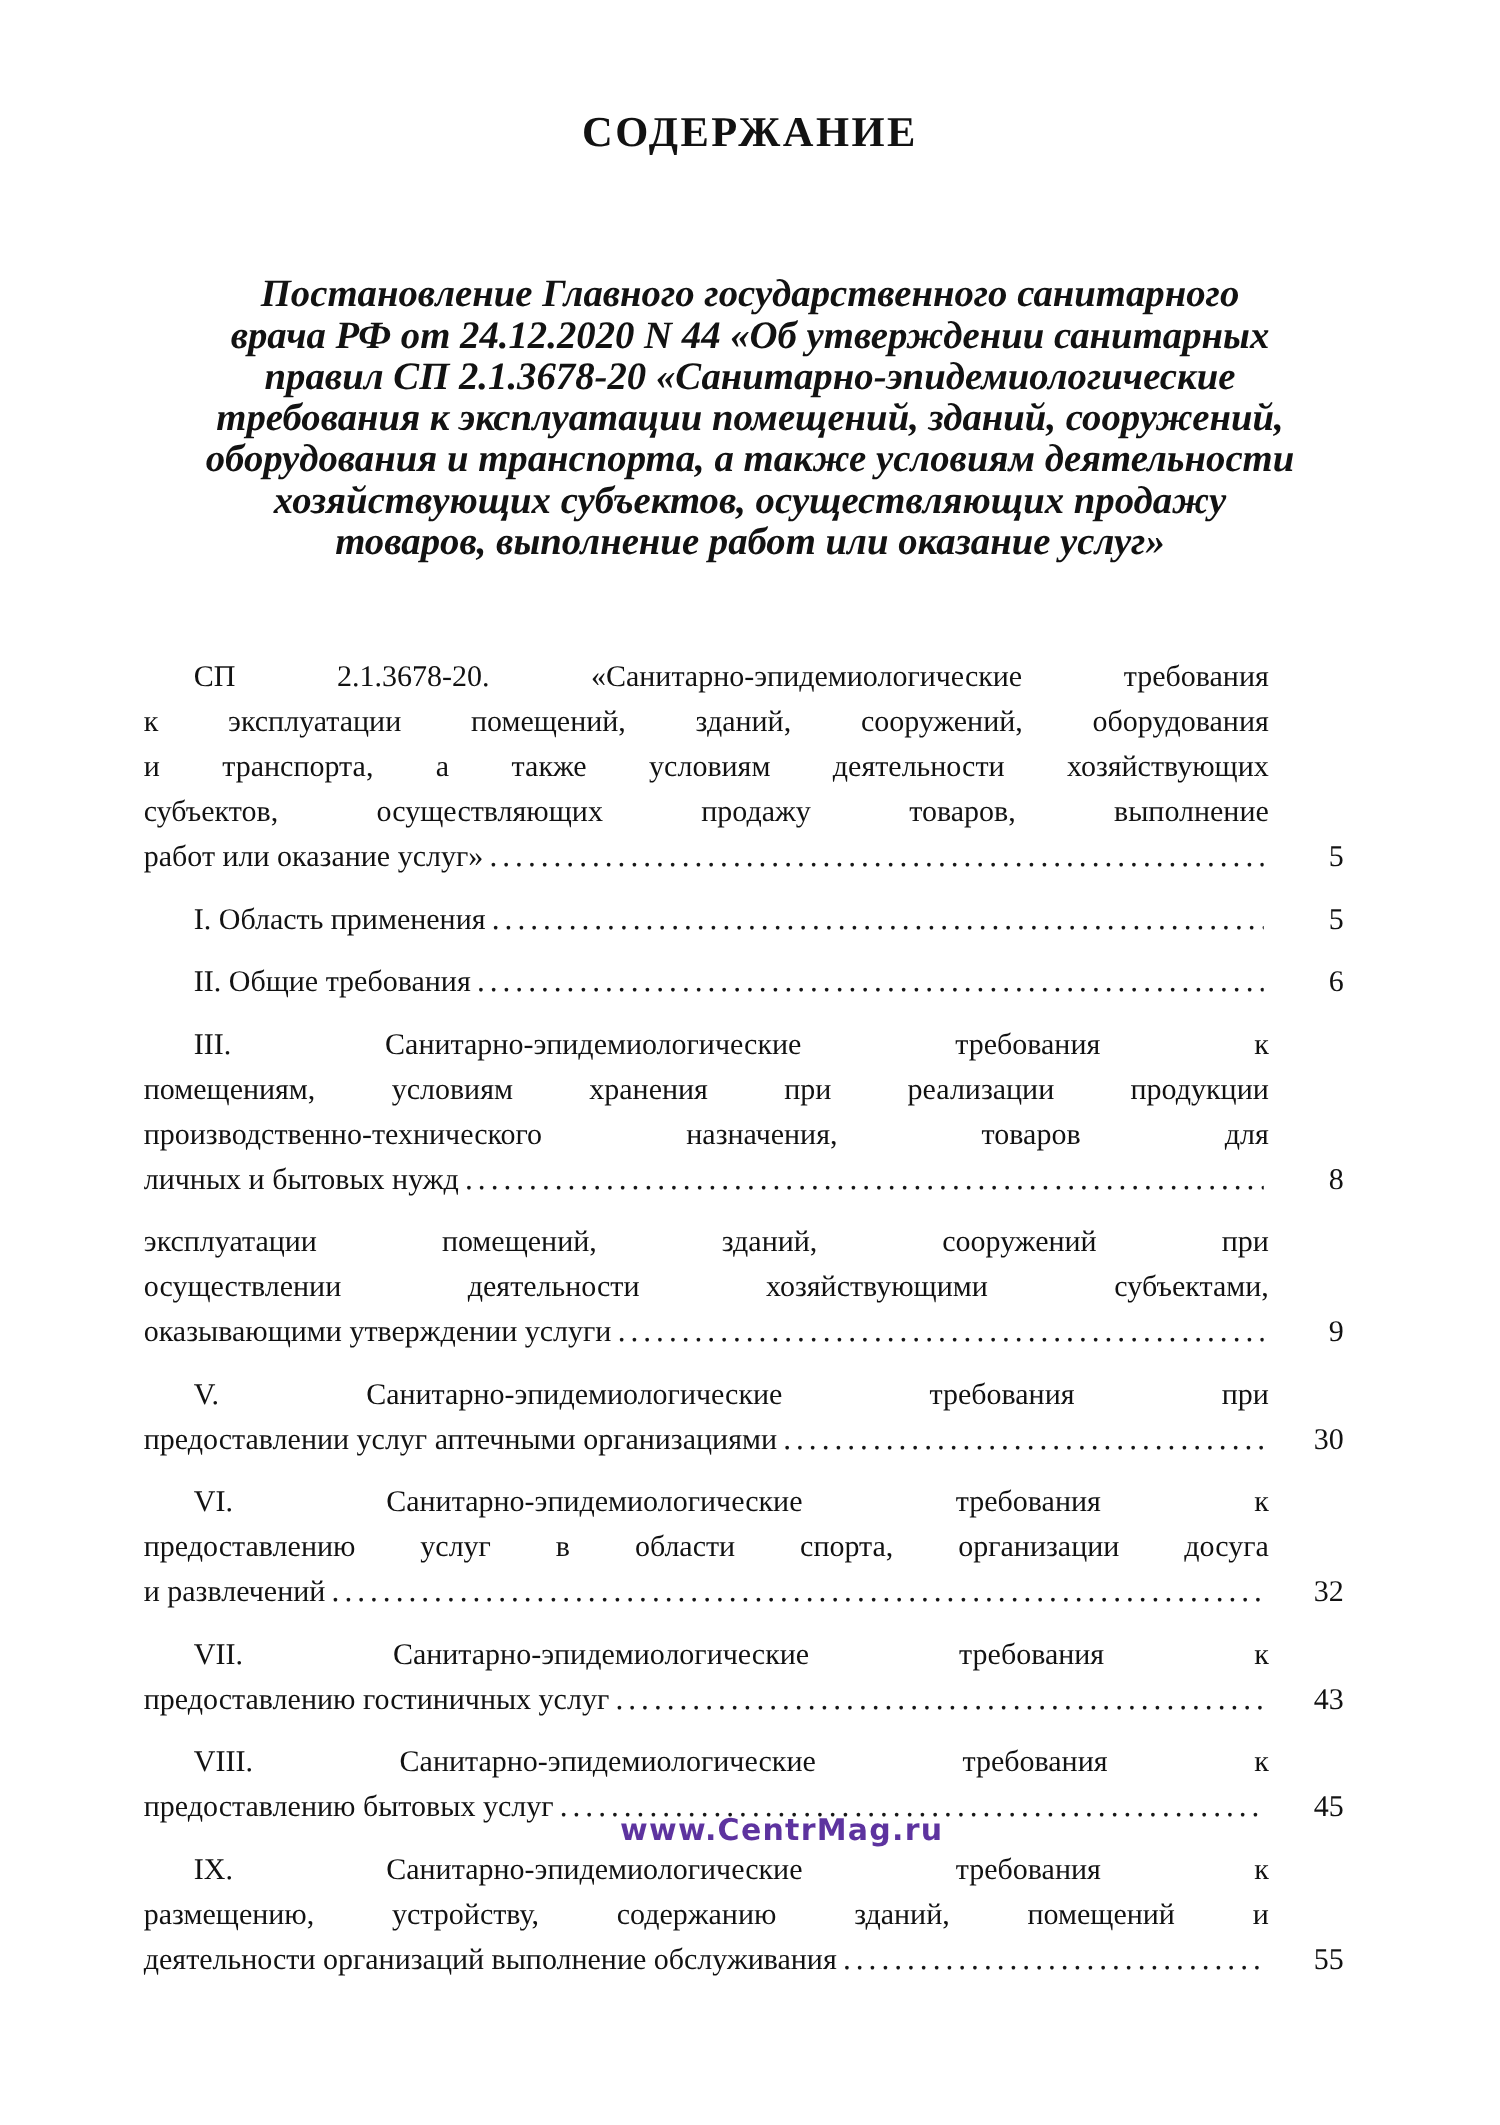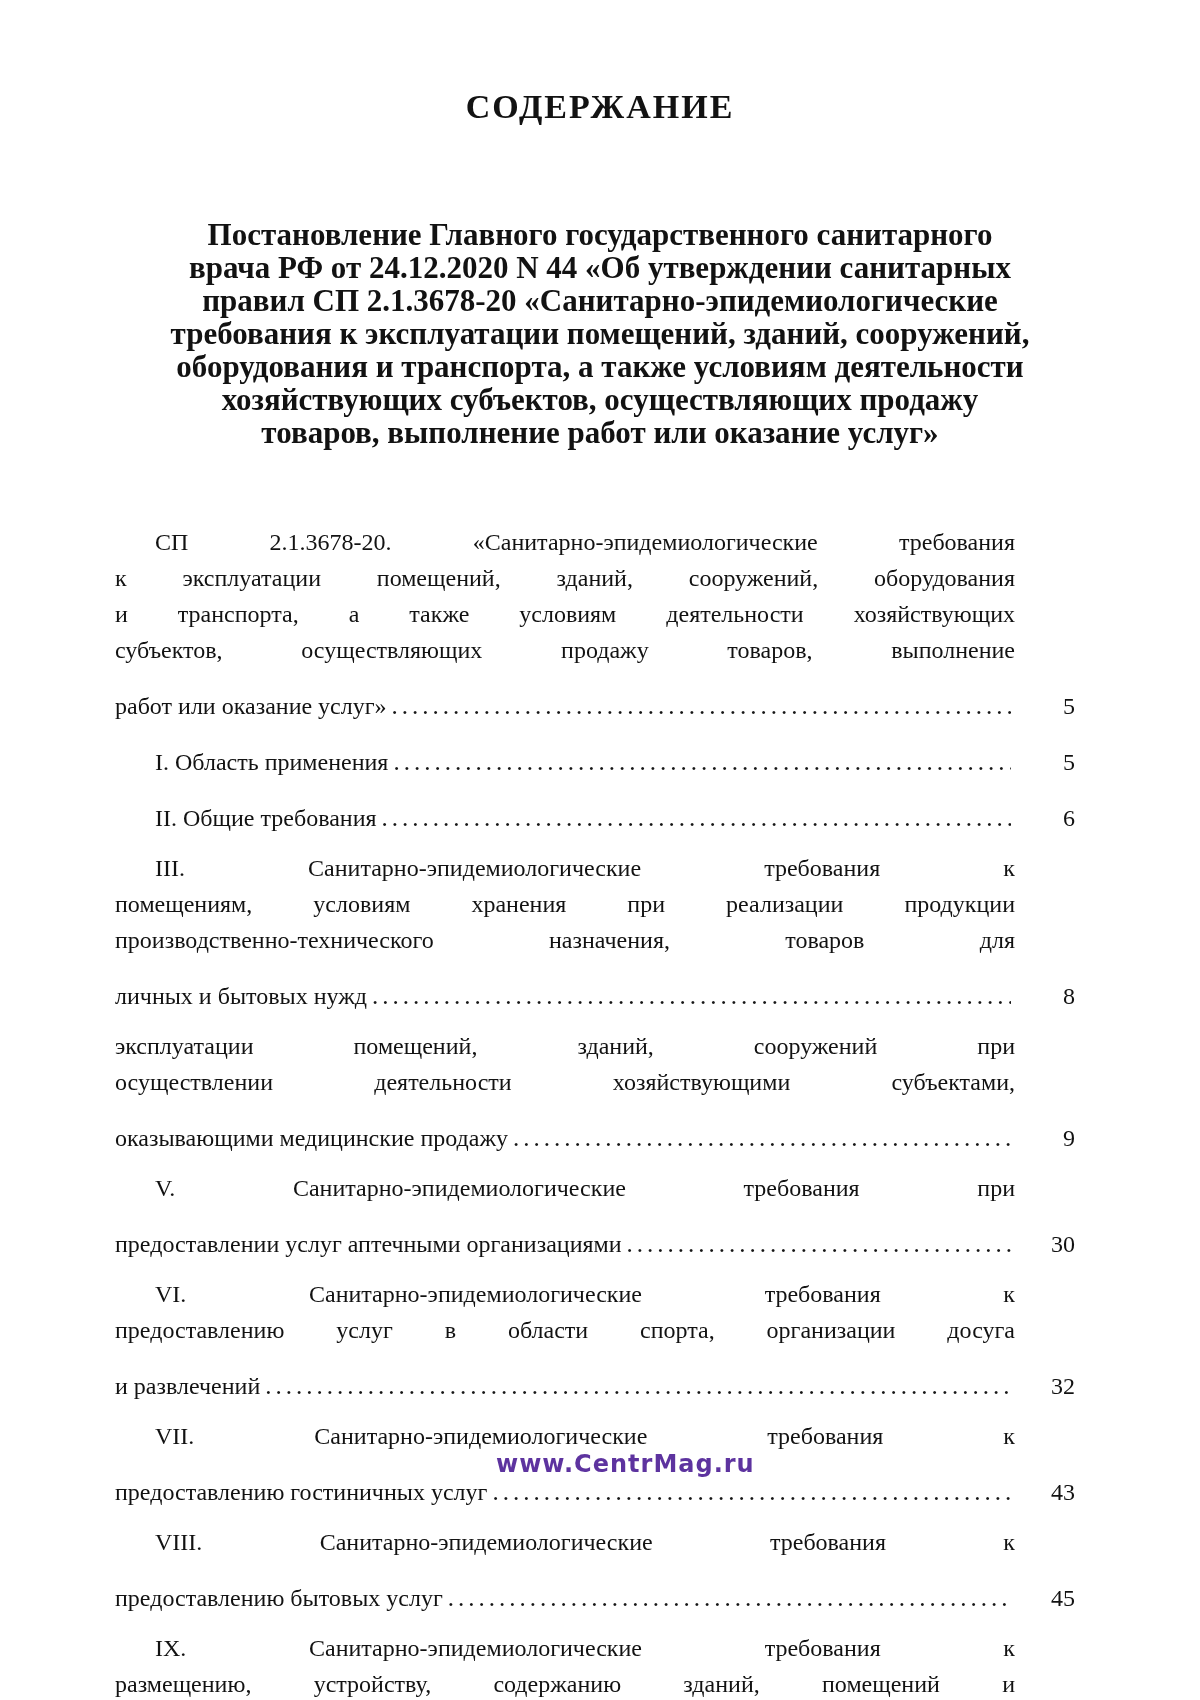--- a/index.html
+++ b/index.html
@@ -7,30 +7,30 @@
   .page{
     position:relative;width:1200px;height:1700px;background:#ffffff;overflow:hidden;
     font-family:"Liberation Serif","DejaVu Serif",serif;color:#121212;
   }
   .title{
     position:absolute;top:88px;left:0;width:100%;text-align:center;
     font-size:34px;font-weight:700;letter-spacing:2px;
   }
   .heading{
     position:absolute;top:218px;left:0;width:100%;text-align:center;
-    font-weight:700;font-size:31px;line-height:33px;
+    font-weight:700;font-size:31px;line-height:33px;font-style:italic;
   }
   .toc{
     position:absolute;top:524px;left:115px;width:960px;
     font-size:24px;line-height:36px;
   }
   .entry{margin-bottom:14px;}
   .line{width:900px;text-align:justify;text-align-last:justify;}
   .line.first{text-indent:40px;}
-  .lastline{display:flex;align-items:baseline;width:960px;margin-top:20px;}
+  .lastline{display:flex;align-items:baseline;width:960px;}
   .lastline .t{flex:0 0 auto;}
   .lastline.ind .t{margin-left:40px;}
   .dots{
     flex:1 1 auto;overflow:hidden;white-space:nowrap;
     font-size:25px;letter-spacing:4px;margin:0 6px 0 5px;color:#161616;
   }
   .dots::after{content:"....................................................................................................................................................";}
   .num{flex:0 0 auto;min-width:58px;text-align:right;}
   .watermark{
     position:absolute;top:1450px;left:496px;
@@ -85,21 +85,21 @@
         <div class="lastline">
           <span class="t">личных и бытовых нужд</span>
           <span class="dots"></span>
           <span class="num">8</span>
         </div>
       </div>
       <div class="entry">
         <div class="line">эксплуатации помещений, зданий, сооружений при</div>
         <div class="line">осуществлении деятельности хозяйствующими субъектами,</div>
         <div class="lastline">
-          <span class="t">оказывающими медицинские продажу</span>
+          <span class="t">оказывающими утверждении услуги</span>
           <span class="dots"></span>
           <span class="num">9</span>
         </div>
       </div>
       <div class="entry">
         <div class="line first">V. Санитарно-эпидемиологические требования при</div>
         <div class="lastline">
           <span class="t">предоставлении услуг аптечными организациями</span>
           <span class="dots"></span>
           <span class="num">30</span>

